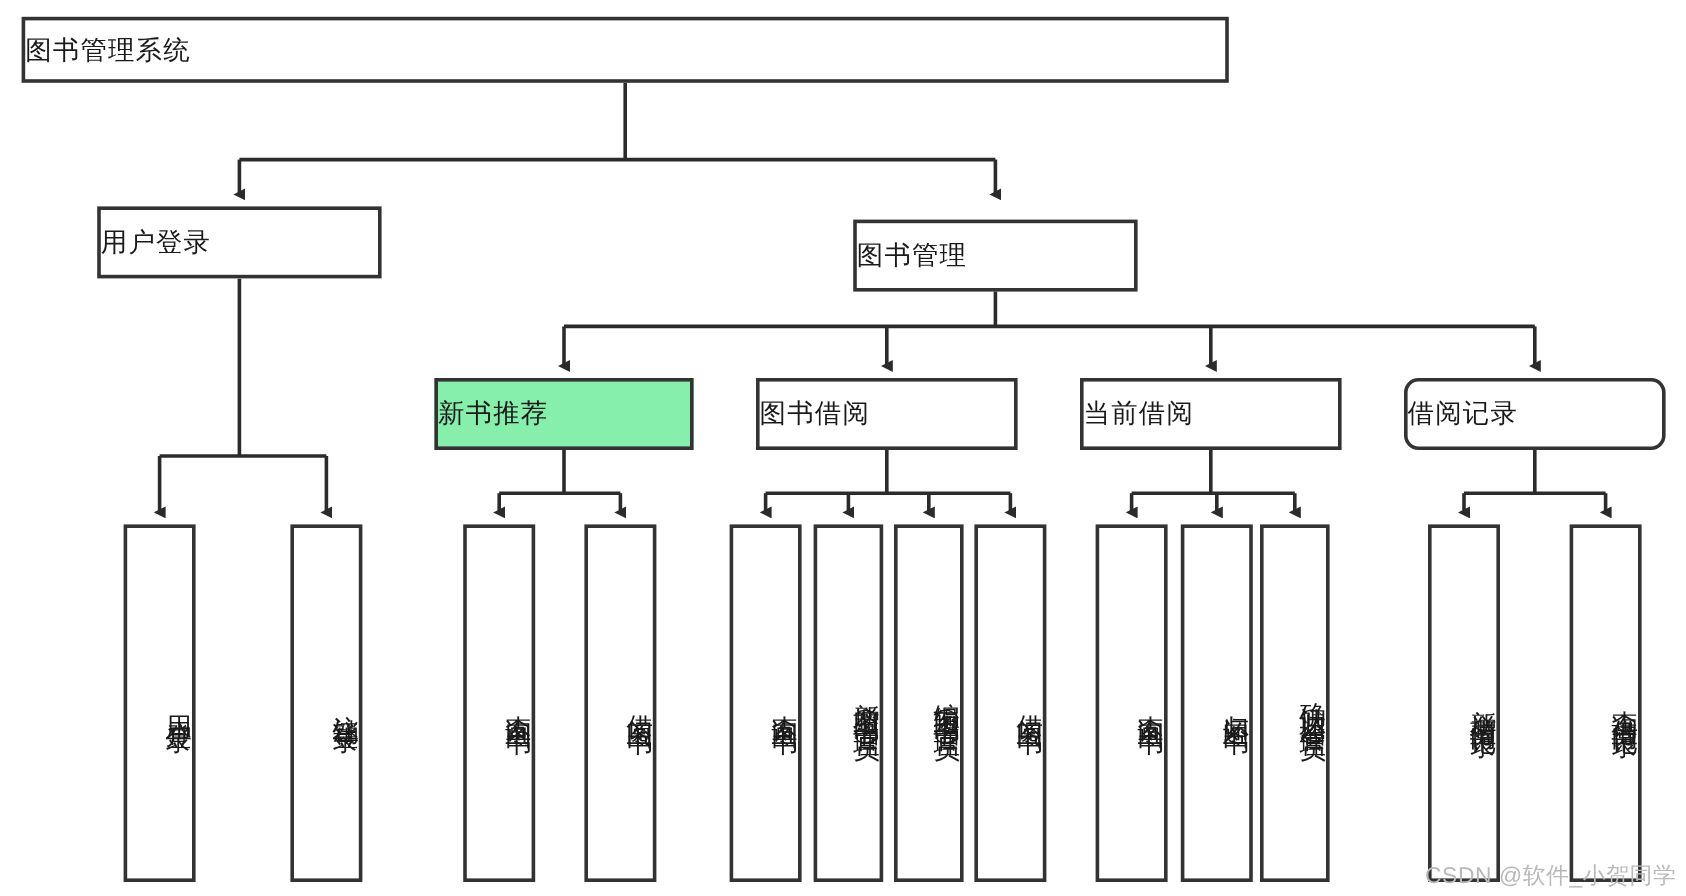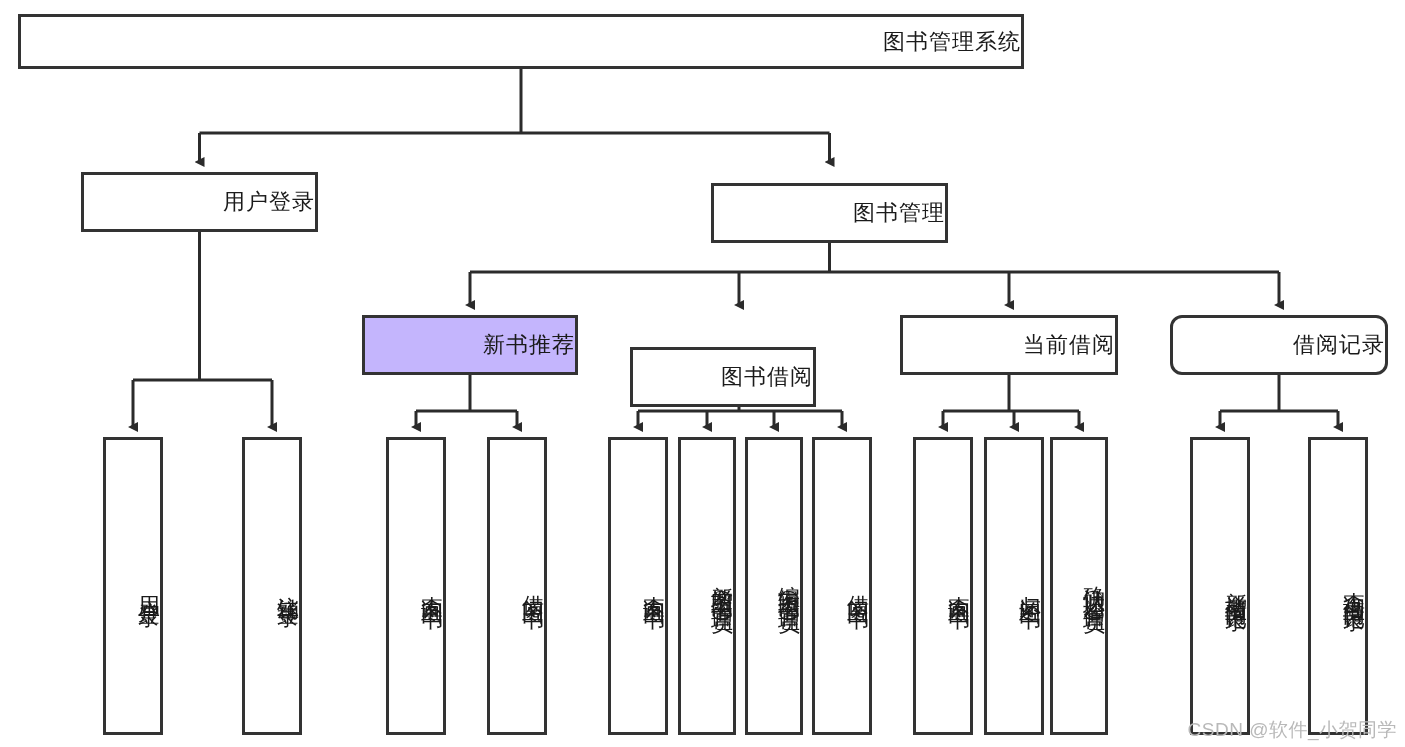--- a/index.html
+++ b/index.html
@@ -15,21 +15,21 @@
     font-family: "Liberation Sans", "DejaVu Sans", sans-serif;
     overflow: hidden;
   }
   .node {
     position: absolute;
     box-sizing: border-box;
     background: #ffffff;
     border: 3px solid #333333;
     display: flex;
     align-items: center;
-    justify-content: flex-end;
+    justify-content: flex-start;
     color: #1a1a1a;
   }
   .node.horiz {
     font-size: 22px;
     letter-spacing: 1px;
   }
   .node.vert {
     writing-mode: vertical-rl;
     text-orientation: upright;
     font-size: 22px;
@@ -115,24 +115,24 @@
   <div id="nodes-layer">
       <div class="node horiz" style="left: 18px; top: 14px; width: 1006px; height: 55px; border-color: rgb(51, 51, 51); background: rgb(255, 255, 255); color: rgb(26, 26, 26);">
         <span class="label">图书管理系统</span>
       </div>
       <div class="node horiz" style="left: 81px; top: 172px; width: 237px; height: 60px; border-color: rgb(51, 51, 51); background: rgb(255, 255, 255); color: rgb(26, 26, 26);">
         <span class="label">用户登录</span>
       </div>
       <div class="node horiz" style="left: 711px; top: 172px; width: 237px; height: 60px; border-color: rgb(51, 51, 51); background: rgb(255, 255, 255); color: rgb(26, 26, 26); margin-top: 11px;">
         <span class="label">图书管理</span>
       </div>
-      <div class="node horiz" style="left: 362px; top: 315px; width: 216px; height: 60px; border-color: rgb(51, 51, 51); background: #c4b5fd; color: rgb(26, 26, 26);">
+      <div class="node horiz" style="left: 362px; top: 315px; width: 216px; height: 60px; border-color: rgb(51, 51, 51); background: #86efac; color: rgb(26, 26, 26);">
         <span class="label">新书推荐</span>
       </div>
-      <div class="node horiz" style="left: 630px; top: 315px; width: 186px; height: 60px; border-color: rgb(51, 51, 51); background: rgb(255, 255, 255); color: rgb(26, 26, 26); margin-top: 32px;">
+      <div class="node horiz" style="left: 630px; top: 315px; width: 218px; height: 60px; border-color: rgb(51, 51, 51); background: rgb(255, 255, 255); color: rgb(26, 26, 26);">
         <span class="label">图书借阅</span>
       </div>
       <div class="node horiz" style="left: 900px; top: 315px; width: 218px; height: 60px; border-color: rgb(51, 51, 51); background: rgb(255, 255, 255); color: rgb(26, 26, 26); font-family: Liberation Serif, serif;">
         <span class="label">当前借阅</span>
       </div>
       <div class="node horiz" style="left: 1170px; top: 315px; width: 218px; height: 60px; border-color: rgb(51, 51, 51); background: rgb(255, 255, 255); color: rgb(26, 26, 26); border-radius: 12px;">
         <span class="label">借阅记录</span>
       </div>
       <div class="node vert" style="left: 103px; top: 437px; width: 60px; height: 298px; border-color: rgb(51, 51, 51); background: rgb(255, 255, 255); color: rgb(26, 26, 26);">
         <span class="label">用户登录</span>

